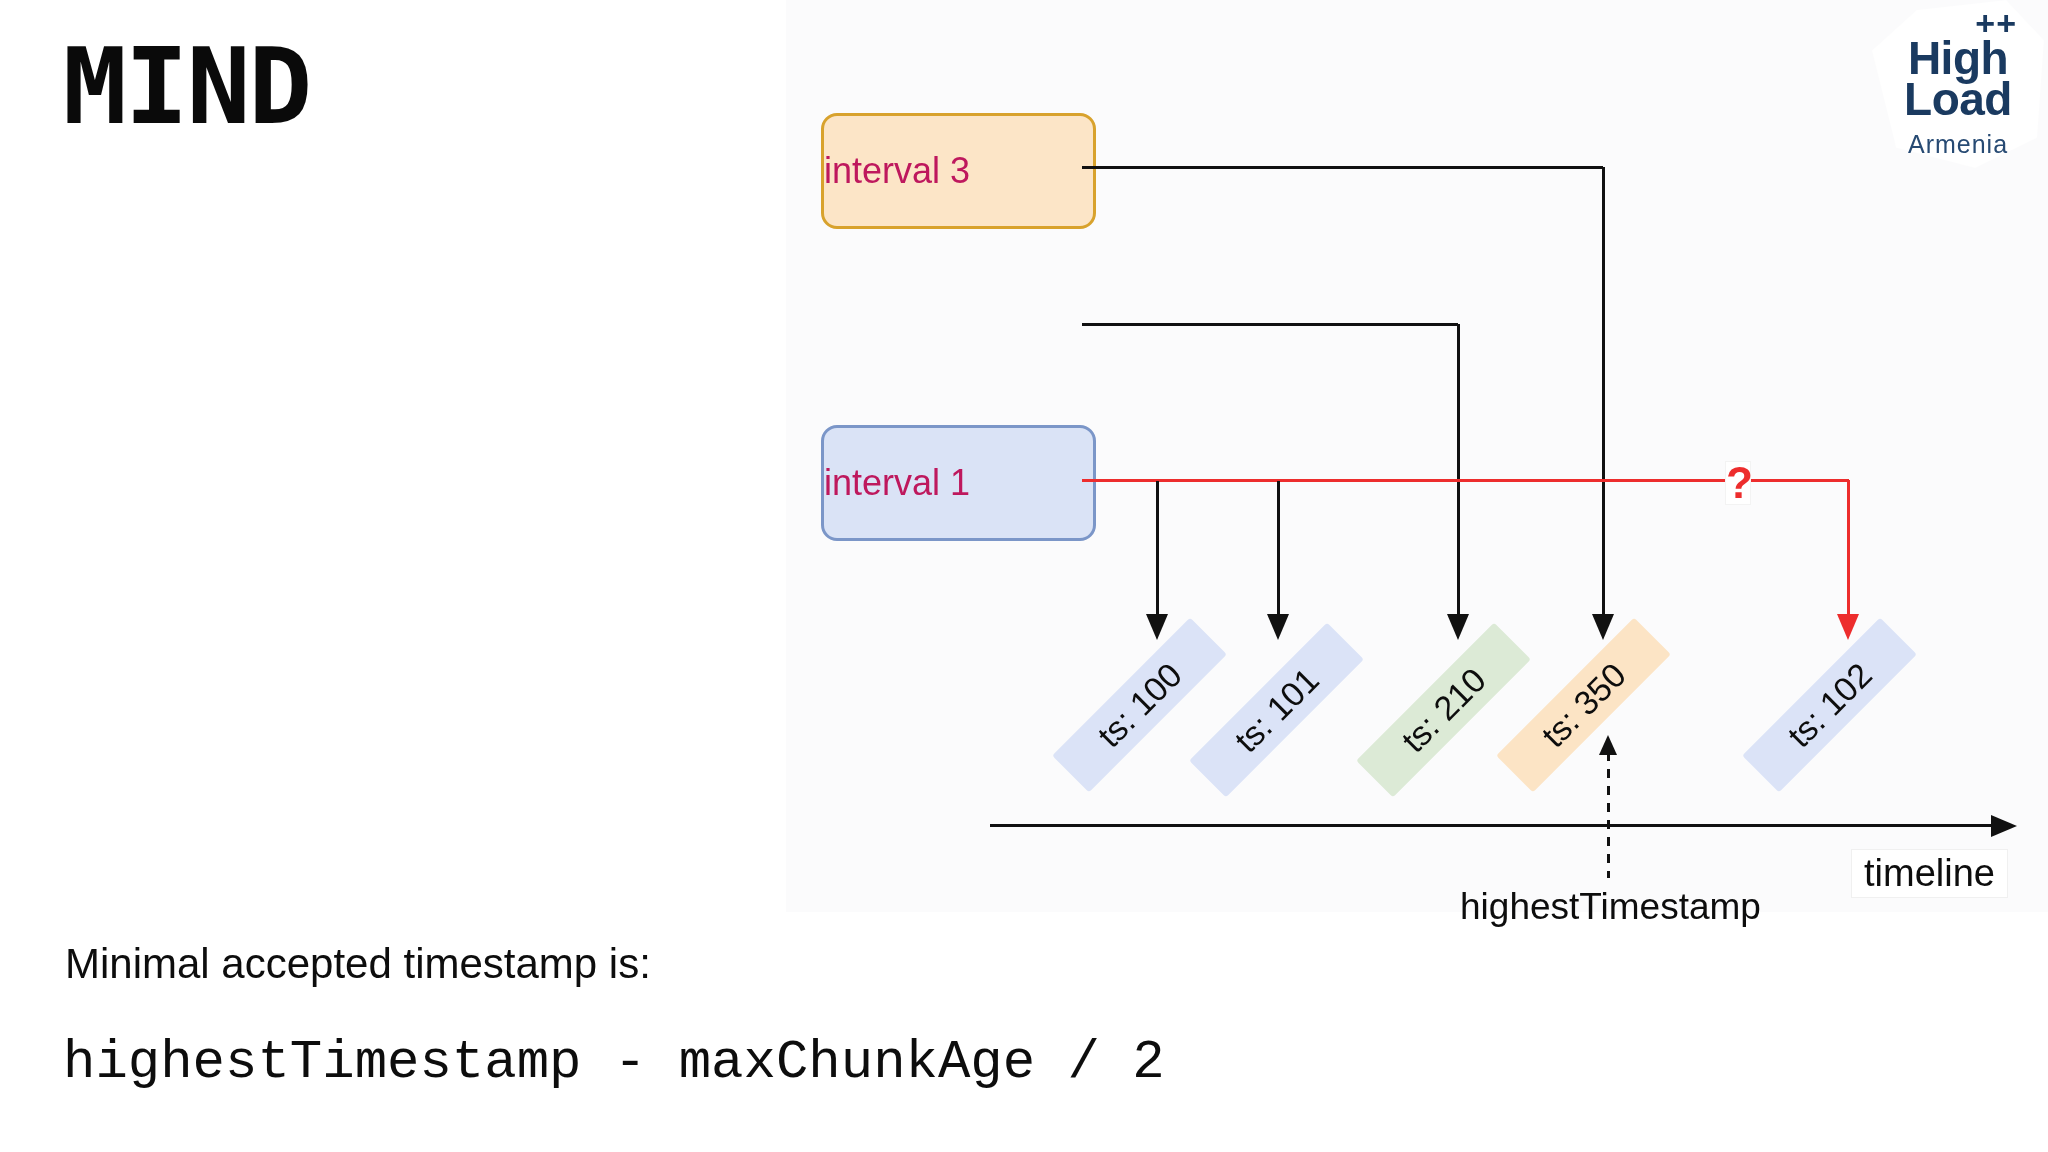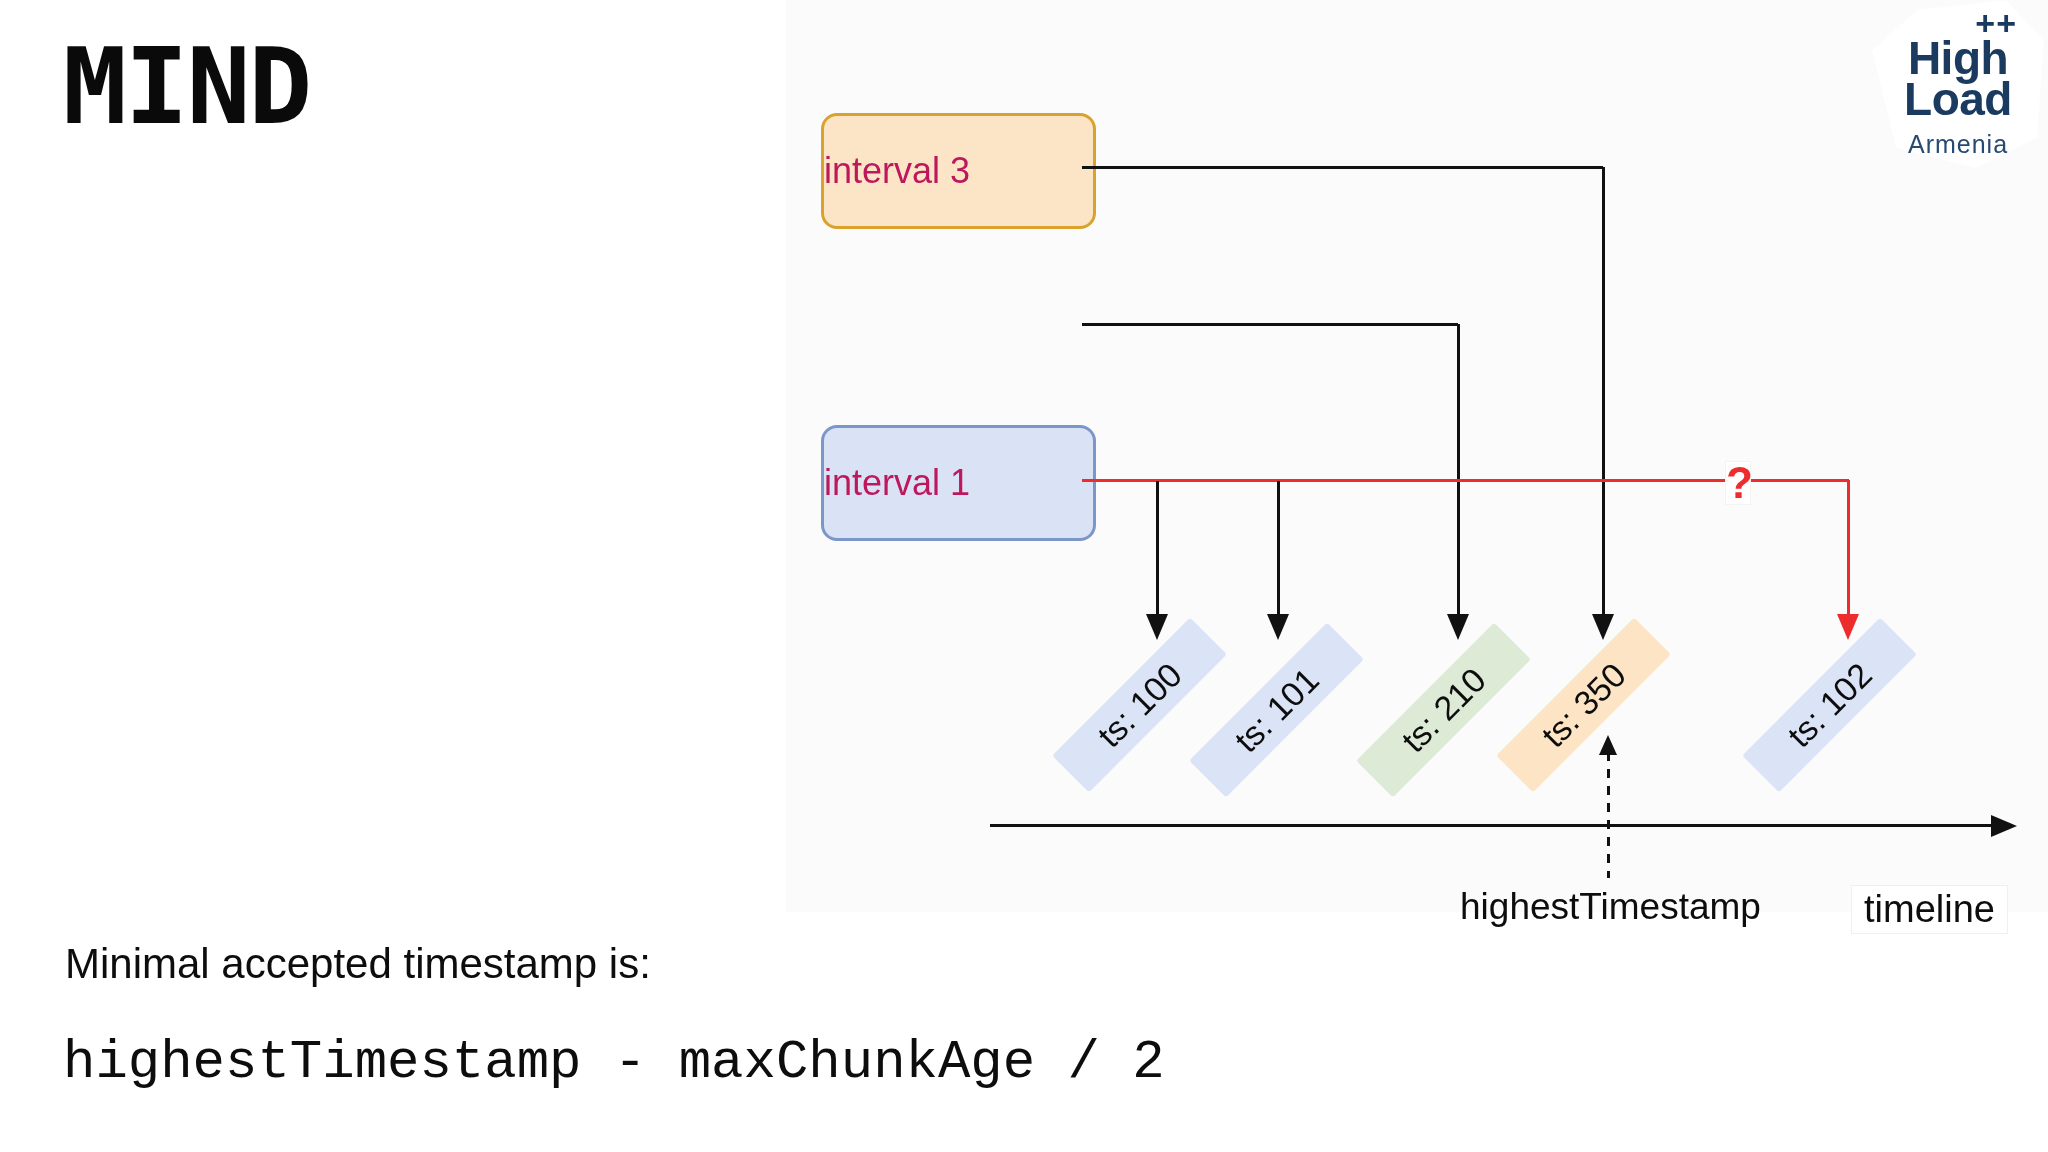--- a/index.html
+++ b/index.html
@@ -48,21 +48,21 @@
   .ts-green{background:#dcead6;}
   .ts-orange{background:#fce4c5;}
 
   .accepted{position:absolute;left:738px;top:664px;width:244px;text-align:center;
             font-size:37px;line-height:1.18;color:#0d0d0d;}
 
   .dash{position:absolute;left:1607px;top:752px;width:3px;height:126px;
         background:repeating-linear-gradient(to bottom,#111 0 9px,transparent 9px 17px);}
 
   .timeline-label{position:absolute;left:1851px;top:849px;background:#ffffff;
-        border:1px solid #f0f0f0;padding:2px 12px;font-size:38px;color:#0d0d0d;margin-top:36px;}
+        border:1px solid #f0f0f0;padding:2px 12px;font-size:38px;color:#0d0d0d;}
   .ht-label{position:absolute;left:1460px;top:886px;width:300px;text-align:left;
         font-size:37px;color:#0d0d0d;}
 
   .qmark{position:absolute;left:1726px;top:462px;width:24px;height:42px;background:#fff;
          color:#ed2d2d;font-weight:bold;font-size:44px;line-height:42px;text-align:center;z-index:5;
          box-shadow:0 0 0 1px #f3f3f3;}
 
   
   .f1{position:absolute;left:65px;top:940px;font-size:42px;color:#0d0d0d;}
   .f2{position:absolute;left:63px;top:1032px;font-family:Liberation Mono, monospace;

